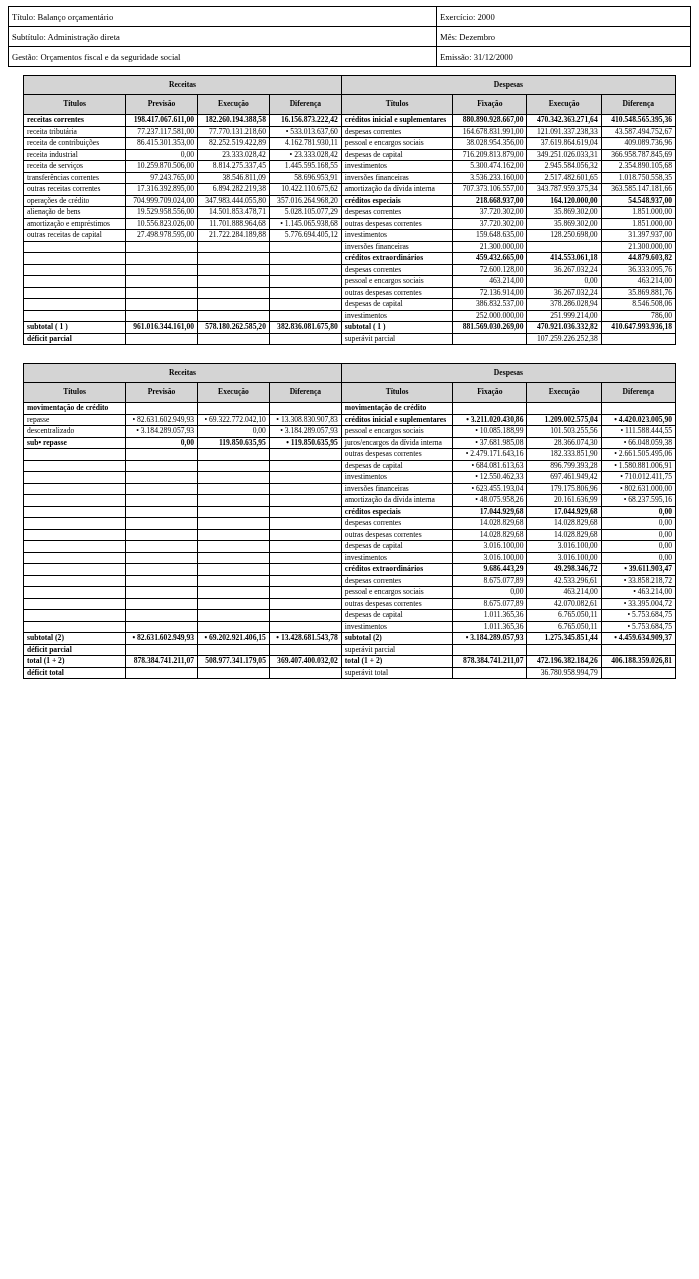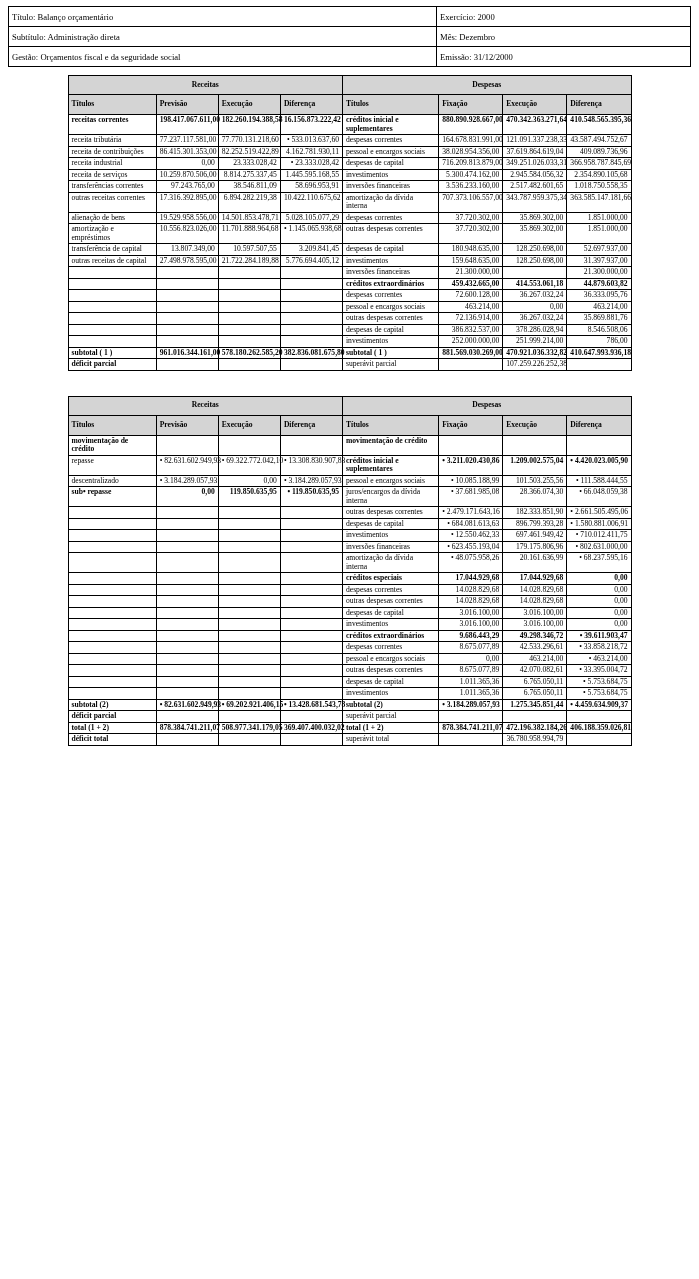--- a/index.html
+++ b/index.html
@@ -6,24 +6,24 @@
   body{font-family:"Liberation Serif", serif; font-size:8.2px; color:#000;}
   .page{width:699px;min-height:1279px;box-sizing:border-box;padding:6px 8px 4px 8px;}
   table{border-collapse:collapse;}
   td,th{border:1px solid #000;padding:1px 3px;vertical-align:top;font-weight:normal;}
   
   .hdr{width:683px;margin:0 auto 8px auto;}
   .hdr td{height:17px;vertical-align:middle;font-size:8.6px;}
   .hdr .left{width:430px;}
   .hdr .right{width:252px;margin-left:38px;}
   
-  .main{width:564px;margin:7px auto;table-layout:fixed;}
+  .main{width:653px;margin:0 auto;table-layout:fixed;}
   .main td,.main th{font-size:7.6px;line-height:1.12;}
   .grp{background:#d4d4d4;text-align:center;font-weight:bold;font-size:8.6px;height:16px;vertical-align:middle;}
-  .colhead{background:#d4d4d4;font-weight:bold;font-size:8.2px;height:17px;vertical-align:middle;}
+  .colhead{background:#d4d4d4;text-align:center;font-weight:bold;font-size:8.2px;height:17px;vertical-align:middle;}
   .lbl{text-align:left;}
   .num{text-align:right;white-space:nowrap;}
   .b{font-weight:bold;}
   .gap{height:9px;border:none !important;}
   .second{margin-top:9px;}
   .c-t{width:88px;}
   .c-n{width:62px;}
   .c-t2{width:96px;}
   .c-n2{width:64px;}
 </style>
@@ -139,48 +139,48 @@
           <td class="lbl">outras receitas correntes</td>
           <td class="num">17.316.392.895,00</td>
           <td class="num">6.894.282.219,38</td>
           <td class="num">10.422.110.675,62</td>
           <td class="lbl">amortização da dívida interna</td>
           <td class="num">707.373.106.557,00</td>
           <td class="num">343.787.959.375,34</td>
           <td class="num">363.585.147.181,66</td>
         </tr>
         <tr>
+          <td class="lbl">operações de crédito</td>
+          <td class="num">704.999.709.024,00</td>
+          <td class="num">347.983.444.055,80</td>
+          <td class="num">357.016.264.968,20</td>
+          <td class="lbl b">créditos especiais</td>
+          <td class="num b">218.668.937,00</td>
+          <td class="num b">164.120.000,00</td>
+          <td class="num b">54.548.937,00</td>
+        </tr>
+        <tr>
           <td class="lbl">alienação de bens</td>
           <td class="num">19.529.958.556,00</td>
           <td class="num">14.501.853.478,71</td>
           <td class="num">5.028.105.077,29</td>
           <td class="lbl">despesas correntes</td>
           <td class="num">37.720.302,00</td>
           <td class="num">35.869.302,00</td>
           <td class="num">1.851.000,00</td>
         </tr>
         <tr>
           <td class="lbl">amortização e empréstimos</td>
           <td class="num">10.556.823.026,00</td>
           <td class="num">11.701.888.964,68</td>
           <td class="num">• 1.145.065.938,68</td>
           <td class="lbl">outras despesas correntes</td>
           <td class="num">37.720.302,00</td>
           <td class="num">35.869.302,00</td>
           <td class="num">1.851.000,00</td>
-        </tr>
-        <tr>
-          <td class="lbl">transferência de capital</td>
-          <td class="num">13.807.349,00</td>
-          <td class="num">10.597.507,55</td>
-          <td class="num">3.209.841,45</td>
-          <td class="lbl">despesas de capital</td>
-          <td class="num">180.948.635,00</td>
-          <td class="num">128.250.698,00</td>
-          <td class="num">52.697.937,00</td>
         </tr>
         <tr>
           <td class="lbl">outras receitas de capital</td>
           <td class="num">27.498.978.595,00</td>
           <td class="num">21.722.284.189,88</td>
           <td class="num">5.776.694.405,12</td>
           <td class="lbl">investimentos</td>
           <td class="num">159.648.635,00</td>
           <td class="num">128.250.698,00</td>
           <td class="num">31.397.937,00</td>

